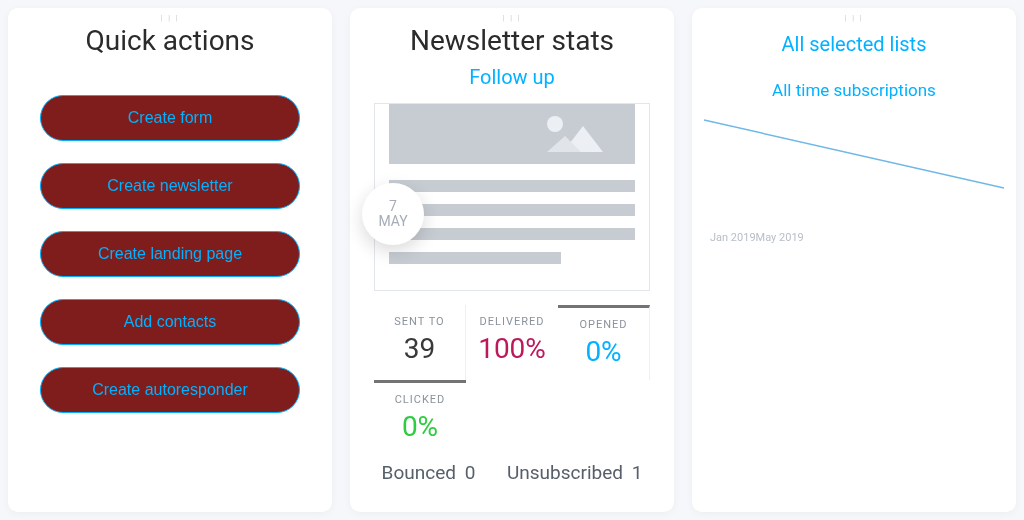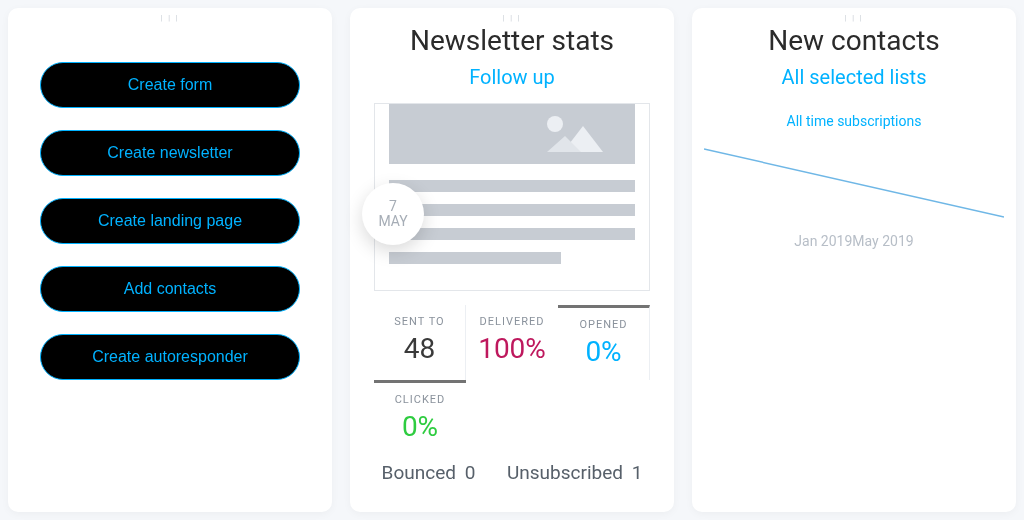--- a/index.html
+++ b/index.html
@@ -50,21 +50,21 @@
       flex-direction: column;
       gap: 22px;
       align-items: center;
       padding: 0 32px;
     }
     .pill-btn {
       width: 100%;
       height: 46px;
       border-radius: 30px;
       border: 1px solid #00b2ff;
-      background: #000000;
+      background: #7f1d1d;
       color: #00b2ff;
       font-size: 16px;
       display: flex;
       align-items: center;
       justify-content: center;
       cursor: pointer;
     }
     
     .preview-wrap {
       position: relative;
@@ -157,42 +157,44 @@
       inset: 0;
       display: flex;
       align-items: center;
       justify-content: center;
       color: #00b2ff;
       font-size: 54px;
       font-weight: 300;
     }
     .link2 {
       color: #00b2ff;
-      font-size: 14px;
+      font-size: 17px;
       margin-top: 24px;
       text-align: right;
     }
     .spark {
       width: 100%;
       padding: 0 12px;
       margin-top: 10px;
     }
     .spark-axis {
       display: flex;
-      justify-content: center;
+      justify-content: flex-start;
       color: #b7bec7;
-      font-size: 14px;
+      font-size: 11px;
       padding: 0 6px 6px 6px;
+      margin-top: 27px;
     }
   </style>
 </head>
 <body>
 
 <div class="card">
   <div class="grip">| | |</div>
+  <h2 class="card-title">Quick actions</h2>
   <div class="actions">
     <button class="pill-btn">Create form</button>
     <button class="pill-btn">Create newsletter</button>
     <button class="pill-btn">Create landing page</button>
     <button class="pill-btn">Add contacts</button>
     <button class="pill-btn">Create autoresponder</button>
   </div>
 </div>
 
 <div class="card">
@@ -214,21 +216,21 @@
       <div class="preview-line short"></div>
     </div>
     <div class="date-badge">
       <div>7</div>
       <div>MAY</div>
     </div>
   </div>
   <div class="stats-grid">
     <div class="stat-cell br">
       <div class="stat-label">SENT TO</div>
-      <div class="stat-value v-dark">48</div>
+      <div class="stat-value v-dark">39</div>
     </div>
     <div class="stat-cell">
       <div class="stat-label">DELIVERED</div>
       <div class="stat-value v-orange">100%</div>
     </div>
     <div class="stat-cell br bt">
       <div class="stat-label">OPENED</div>
       <div class="stat-value v-blue">0%</div>
     </div>
     <div class="stat-cell bt">
@@ -237,21 +239,20 @@
     </div>
   </div>
   <div class="mini-row">
     <span><span>Bounced</span> <b>0</b></span>
     <span><span>Unsubscribed</span> <b>1</b></span>
   </div>
 </div>
 
 <div class="card">
   <div class="grip">| | |</div>
-  <h2 class="card-title">New contacts</h2>
   <div class="subtitle">All selected lists</div>
   <div class="link2">All time subscriptions</div>
   <div class="spark">
     <svg width="100%" height="90" viewBox="0 0 300 90" preserveAspectRatio="none">
       <line x1="0" y1="10" x2="300" y2="78" stroke="#6fb7e6" stroke-width="1.5"></line>
     </svg>
     <div class="spark-axis">
       <span>Jan 2019</span>
       <span>May 2019</span>
     </div>

